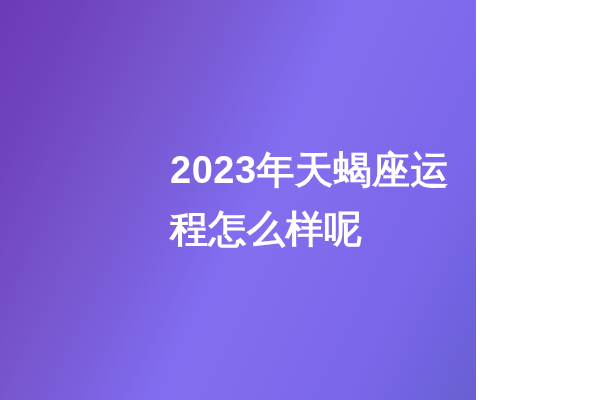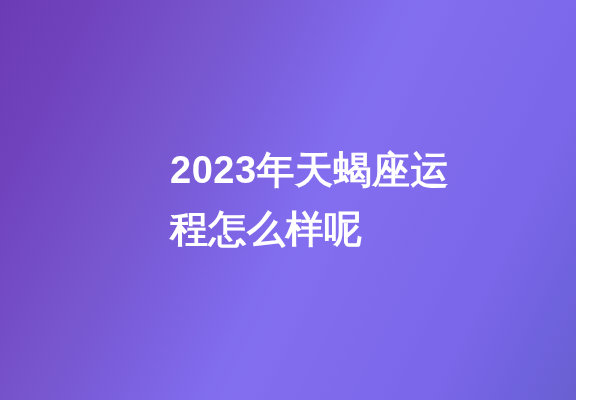--- a/index.html
+++ b/index.html
@@ -9,21 +9,21 @@
 
   body {
     width: 600px;
     height: 400px;
     overflow: hidden;
     font-family: "Liberation Sans", "DejaVu Sans", sans-serif;
   }
 
   #banner-card {
     position: relative;
-    width: 576px;
+    width: 476px;
     height: 400px;
     box-sizing: border-box;
     background: linear-gradient(
       116deg,
       #6b3bb5 0%,
       #7043bd 12%,
       #7857cf 30%,
       #7e69ef 52%,
       #7d68ec 66%,
       #7b67ea 80%,

